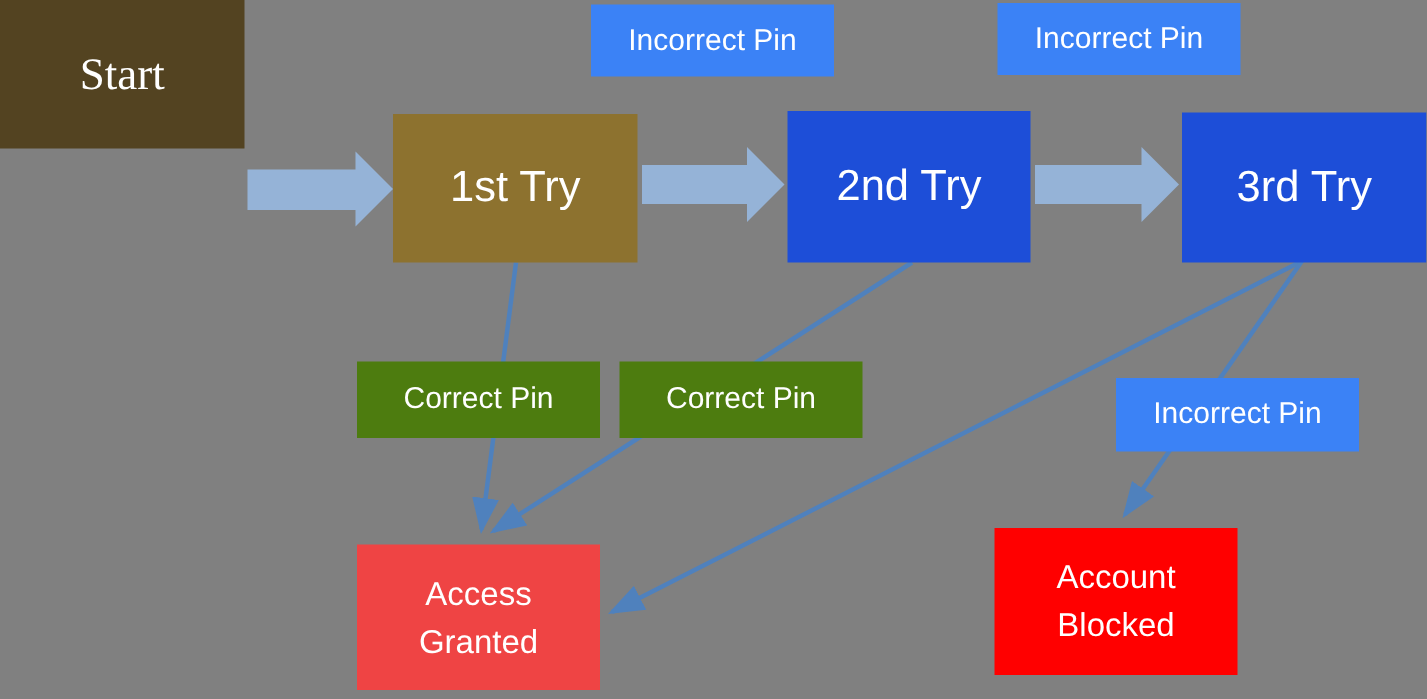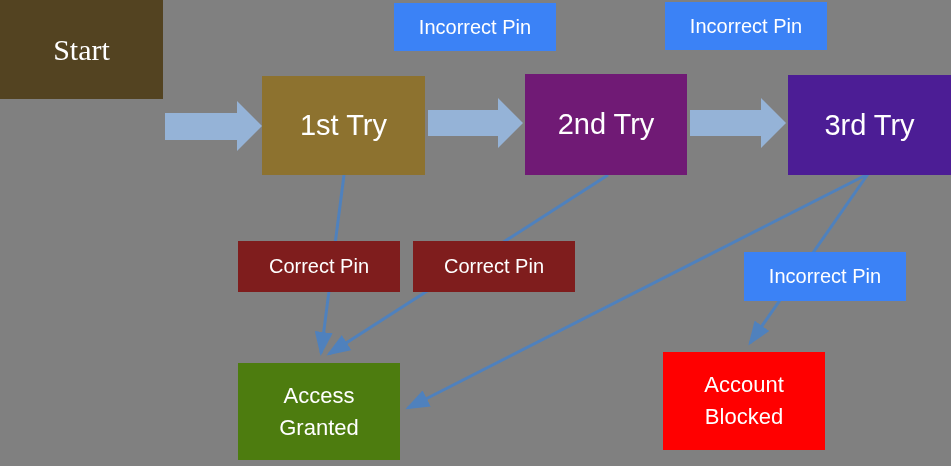--- a/index.html
+++ b/index.html
@@ -22,29 +22,29 @@
     display:flex;align-items:center;justify-content:center;
     text-align:center;
     color:#ffffff;
   }
   .node{z-index:2;}
   .edge-label{z-index:3;}
   .node .wrap{display:block;max-width:128px;line-height:1.45;}
   
   .n-start{left:0;top:77;width:163px;height:99px;background:#534321;font-size:30px;font-family:Liberation Serif, serif;}
   .n-try1{left:262px;top:76px;width:163px;height:99px;background:#8D722F;font-size:29px;text-align:right;}
-  .n-try2{left:525px;top:74px;width:162px;height:101px;background:#701a75;font-size:29px;text-align:center;}
-  .n-try3{left:788px;top:75px;width:163px;height:100px;background:#4c1d95;font-size:29px;}
+  .n-try2{left:525px;top:74px;width:162px;height:101px;background:#1d4ed8;font-size:29px;text-align:center;}
+  .n-try3{left:788px;top:75px;width:163px;height:100px;background:#1d4ed8;font-size:29px;}
   
-  .n-access{left:238px;top:363px;width:162px;height:97px;background:#4d7c0f;font-size:22px;}
+  .n-access{left:238px;top:363px;width:162px;height:97px;background:#ef4444;font-size:22px;}
   .n-blocked{left:663px;top:352px;width:162px;height:98px;background:#FF0000;font-size:22px;}
   
   .edge-label{font-size:20px;}
   .l-red{background:#3b82f6;justify-content:center;}
-  .l-green{background:#7f1d1d;}
+  .l-green{background:#4d7c0f;}
   .l-inc1{left:394px;top:3px;width:162px;height:48px;}
   .l-inc2{left:665px;top:2px;width:162px;height:48px;}
   .l-cor1{left:238px;top:241px;width:162px;height:51px;}
   .l-cor2{left:413px;top:241px;width:162px;height:51px;}
   .l-inc3{left:744px;top:252px;width:162px;height:49px;}
   .bigarrow{fill:#95B3D7;}
   .thinline{stroke:#4F81BD;stroke-width:3;fill:none;}
 </style>
 </head>
 <body>

